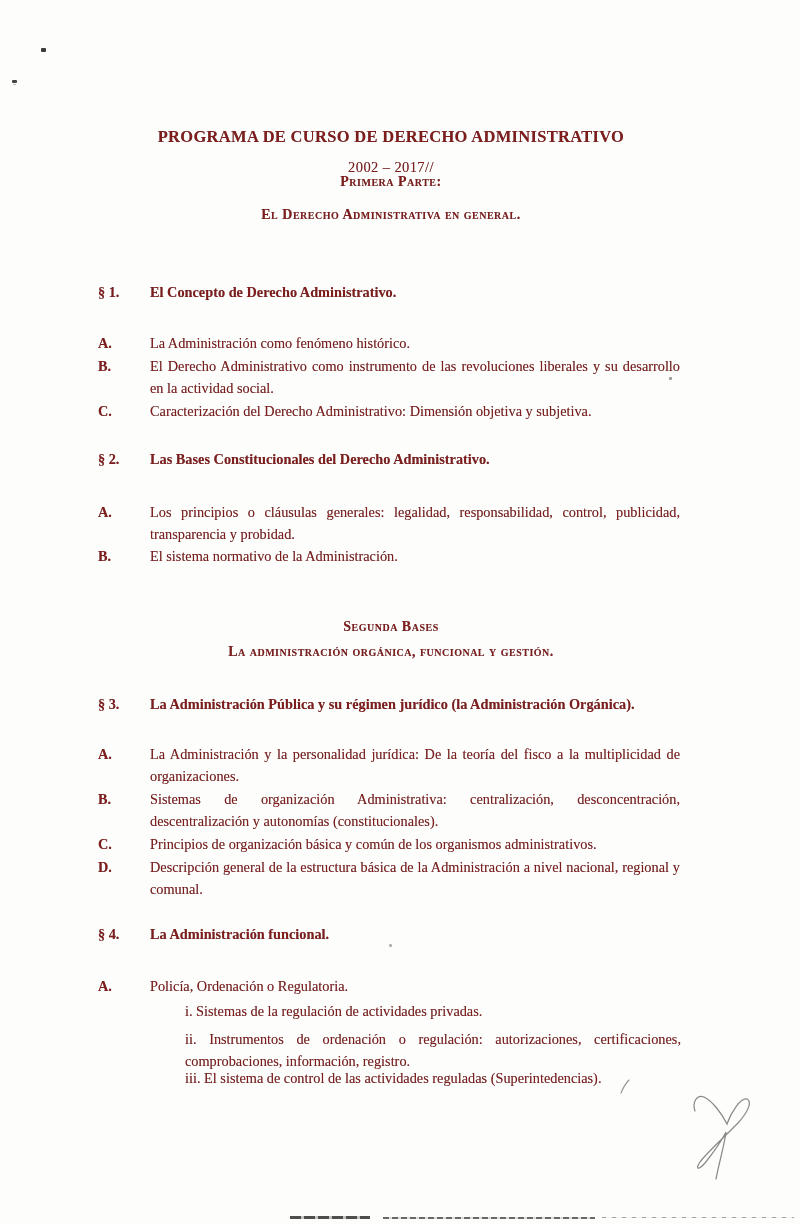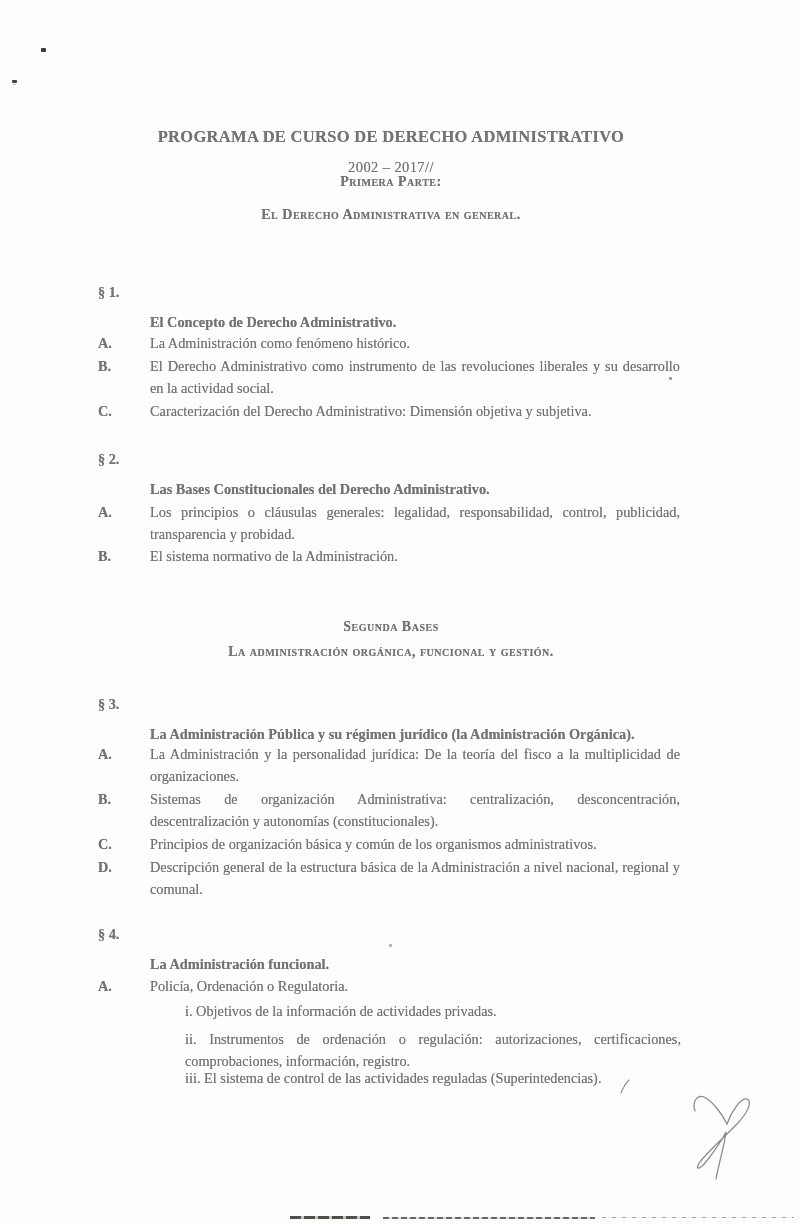--- a/index.html
+++ b/index.html
@@ -7,21 +7,21 @@
     padding: 0;
     background: #e8e8e8;
   }
   .page {
     position: relative;
     width: 800px;
     height: 1224px;
     background: #fdfdfc;
     overflow: hidden;
     font-family: "Liberation Serif", "DejaVu Serif", serif;
-    color: #737373;
+    color: #7f1d1d;
     text-shadow: 0 0 0.45px rgba(40,40,40,0.45);
   }
   
   .hdr {
     position: absolute;
     left: 98px;
     width: 586px;
     text-align: center;
     line-height: 20px;
   }
@@ -46,21 +46,20 @@
   .txt {
     margin-left: 52px;
     width: 530px;
     text-align: justify;
   }
   .row.heading .txt {
     font-weight: bold;
     text-align: left;
     width: auto;
     white-space: nowrap;
-    margin-top: 30px;
   }
   .sub {
     position: absolute;
     left: 185px;
     width: 496px;
     font-size: 14.3px;
     line-height: 22px;
     text-align: justify;
   }
   
@@ -161,21 +160,21 @@
   </div>
 
   <div class="row heading" style="top:923px">
     <span class="lbl">§ 4.</span>
     <div class="txt">La Administración funcional.</div>
   </div>
   <div class="row" style="top:975px">
     <span class="lbl">A.</span>
     <div class="txt">Policía, Ordenación o Regulatoria.</div>
   </div>
-  <div class="sub" style="top:1000px">i. Objetivos de la información de actividades privadas.</div>
+  <div class="sub" style="top:1000px">i. Sistemas de la regulación de actividades privadas.</div>
   <div class="sub" style="top:1028px">ii. Instrumentos de ordenación o regulación: autorizaciones, certificaciones, comprobaciones, información, registro.</div>
   <div class="sub" style="top:1067px">iii. El sistema de control de las actividades reguladas (Superintedencias).</div>
 
   <svg class="signature" viewBox="600 1072 185 125">
     <path d="M 621 1093 C 623 1088 626 1083 629 1080" fill="none" stroke="#7f7f7f" stroke-width="1.1" stroke-linecap="round" opacity="0.85"></path>
     <path d="M 695 1111
              C 692 1102 697 1094 704 1097
              C 712 1101 721 1112 727 1124
              C 731 1112 741 1097 747 1099
              C 753 1102 747 1113 738 1123

